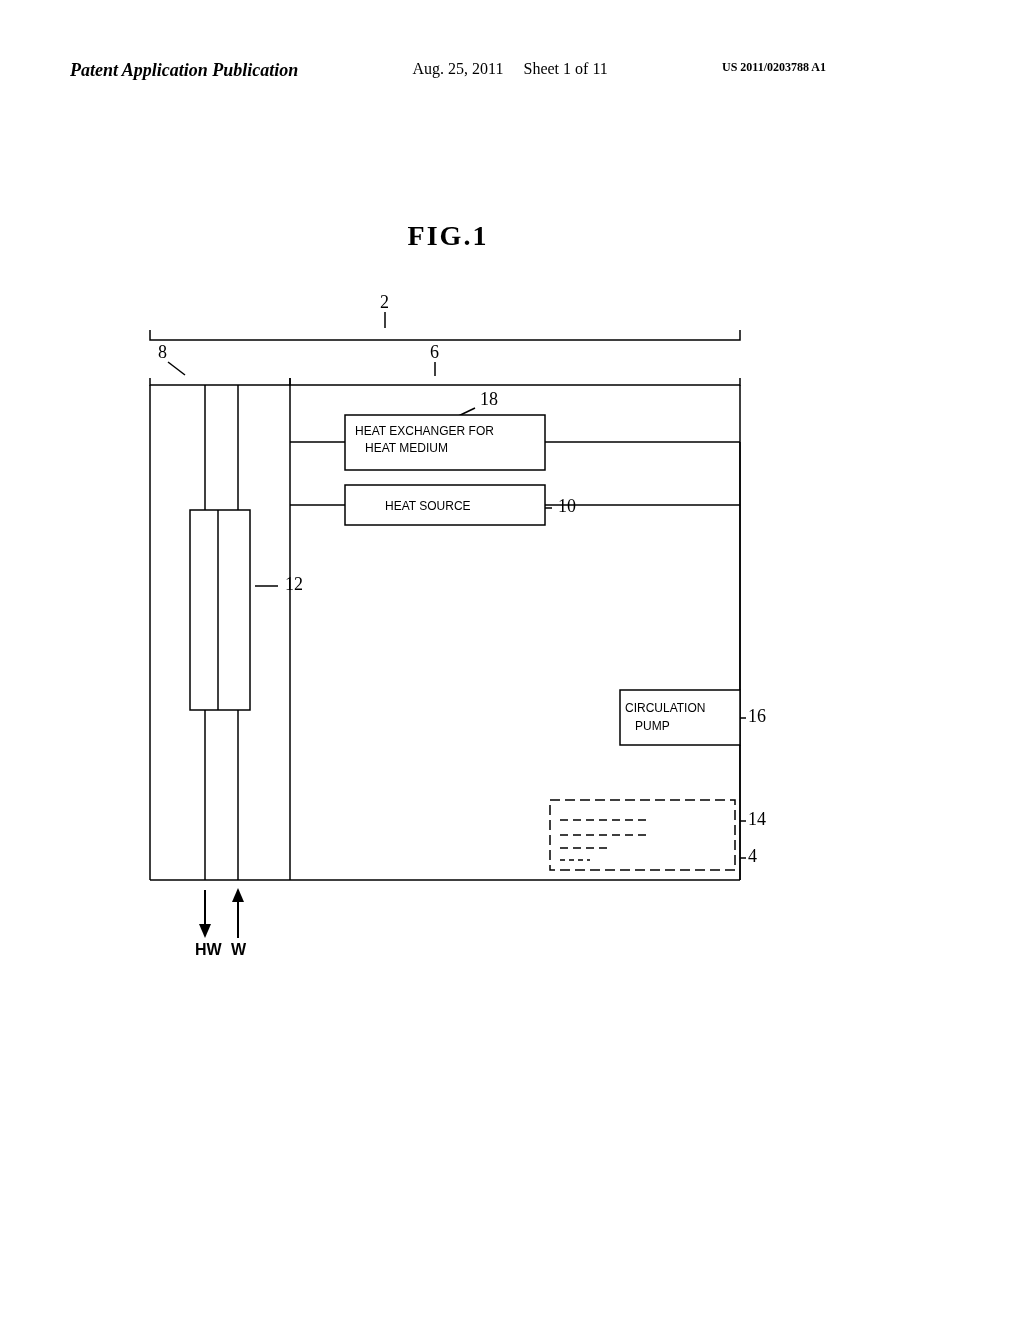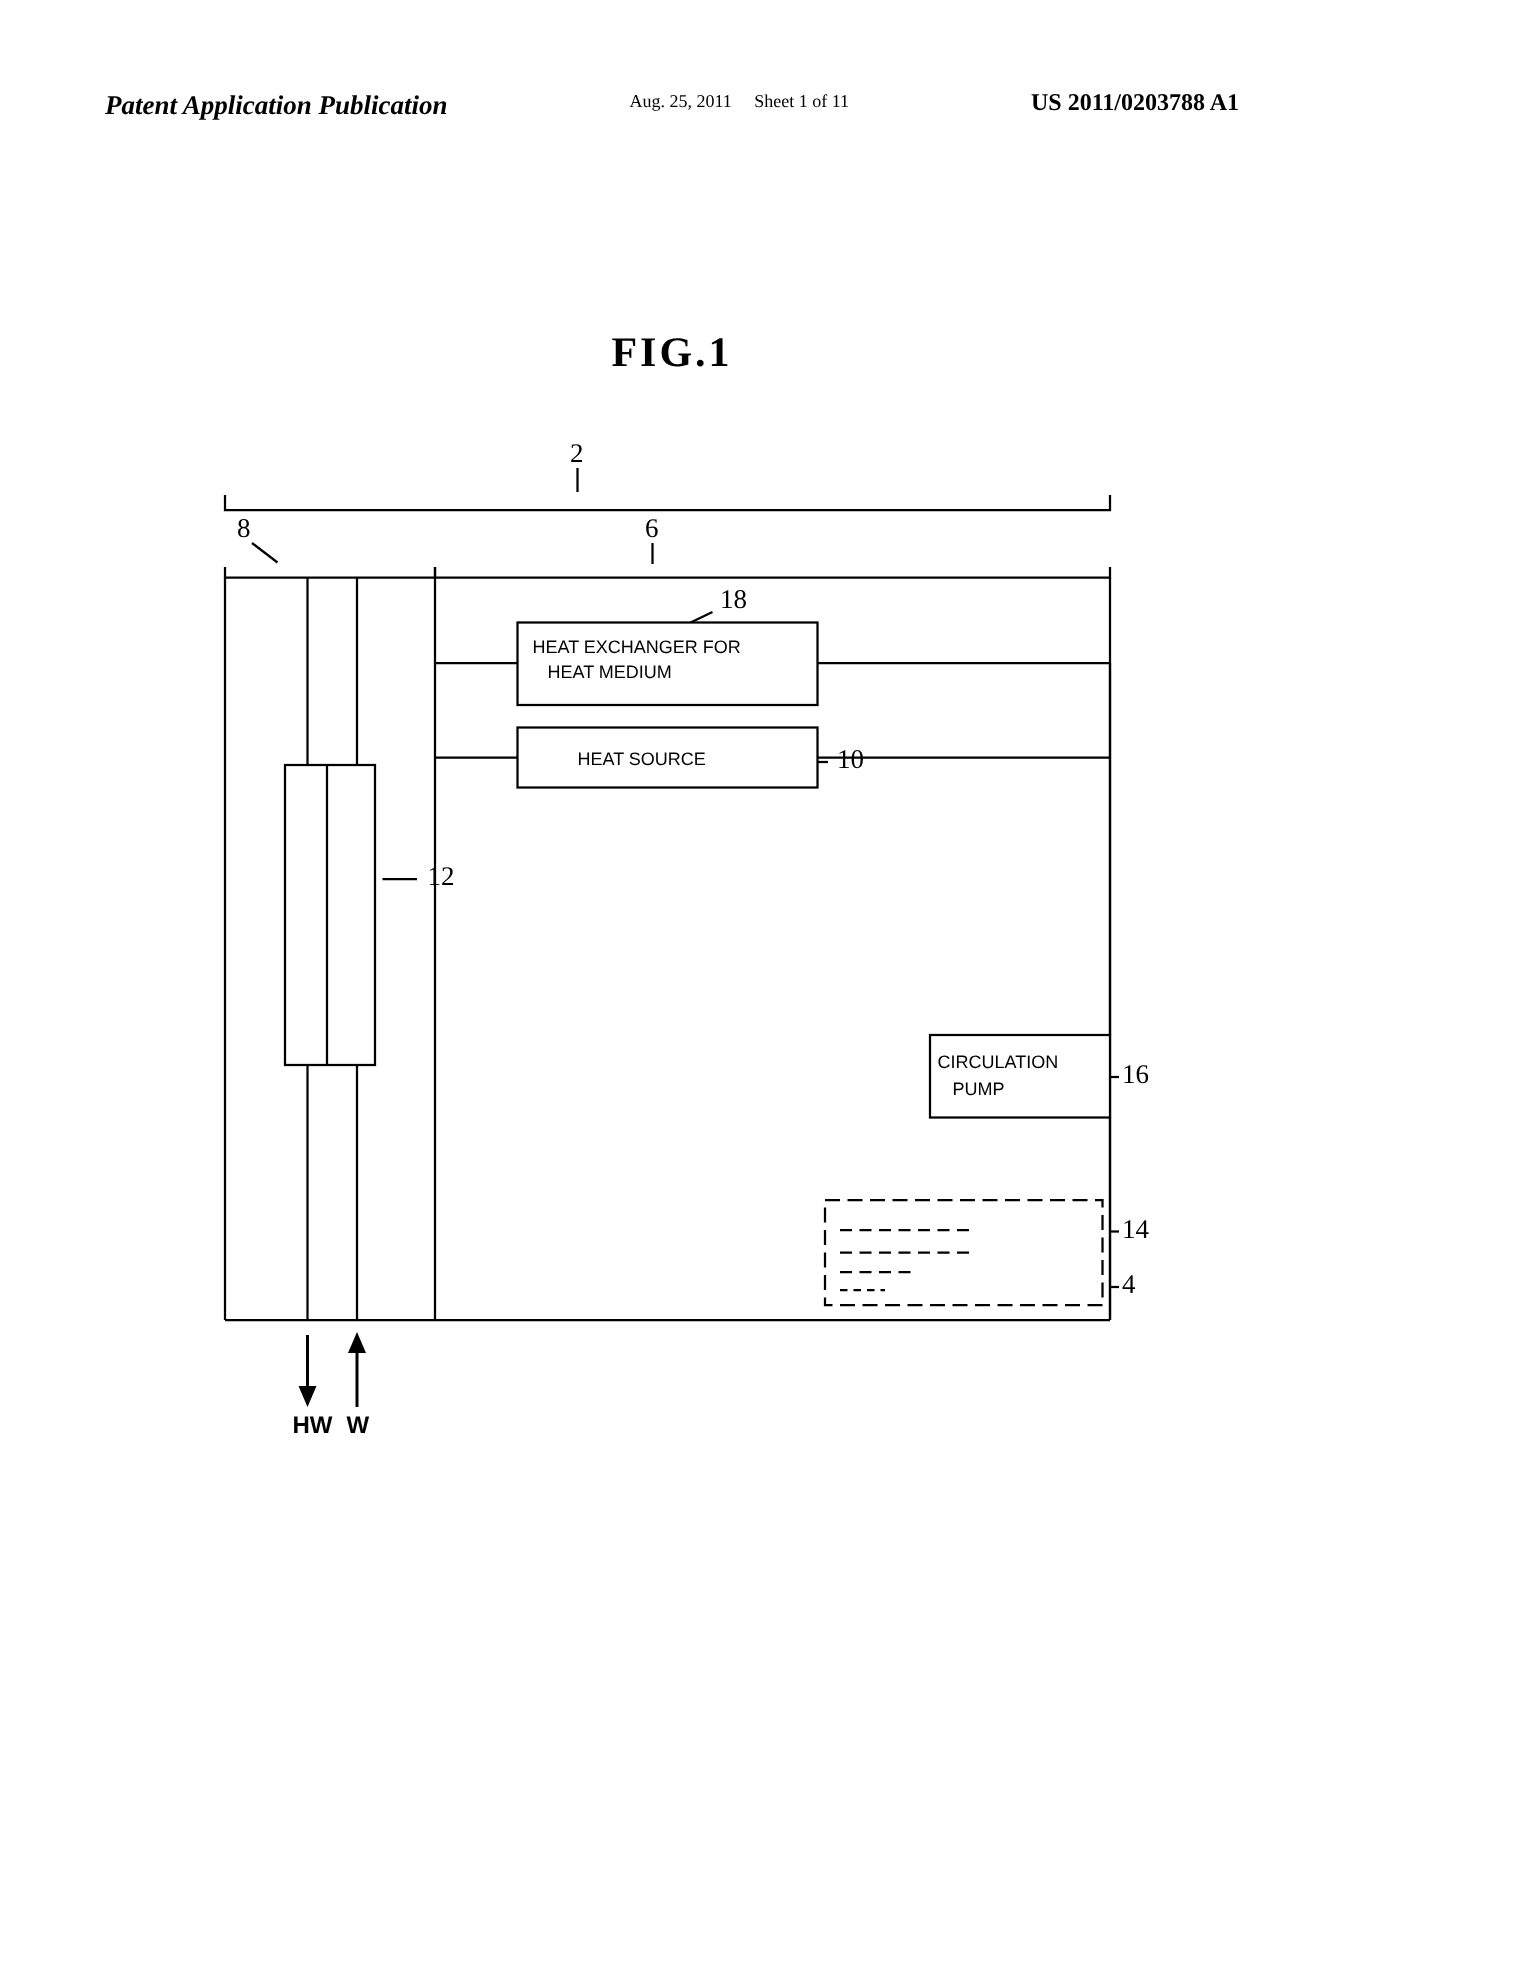--- a/index.html
+++ b/index.html
@@ -31,26 +31,26 @@
       padding: 0 70px;
     }
 
     .header-left {
       font-size: 18px;
       font-weight: bold;
       font-style: italic;
     }
 
     .header-center {
-      font-size: 12px;
+      font-size: 16px;
       text-align: center;
     }
 
     .header-right {
-      font-size: 16px;
+      font-size: 12px;
       font-weight: bold;
     }
 
     
     .fig-title {
       position: absolute;
       top: 220px;
       left: 50%;
       transform: translateX(-50%);
       font-size: 28px;

